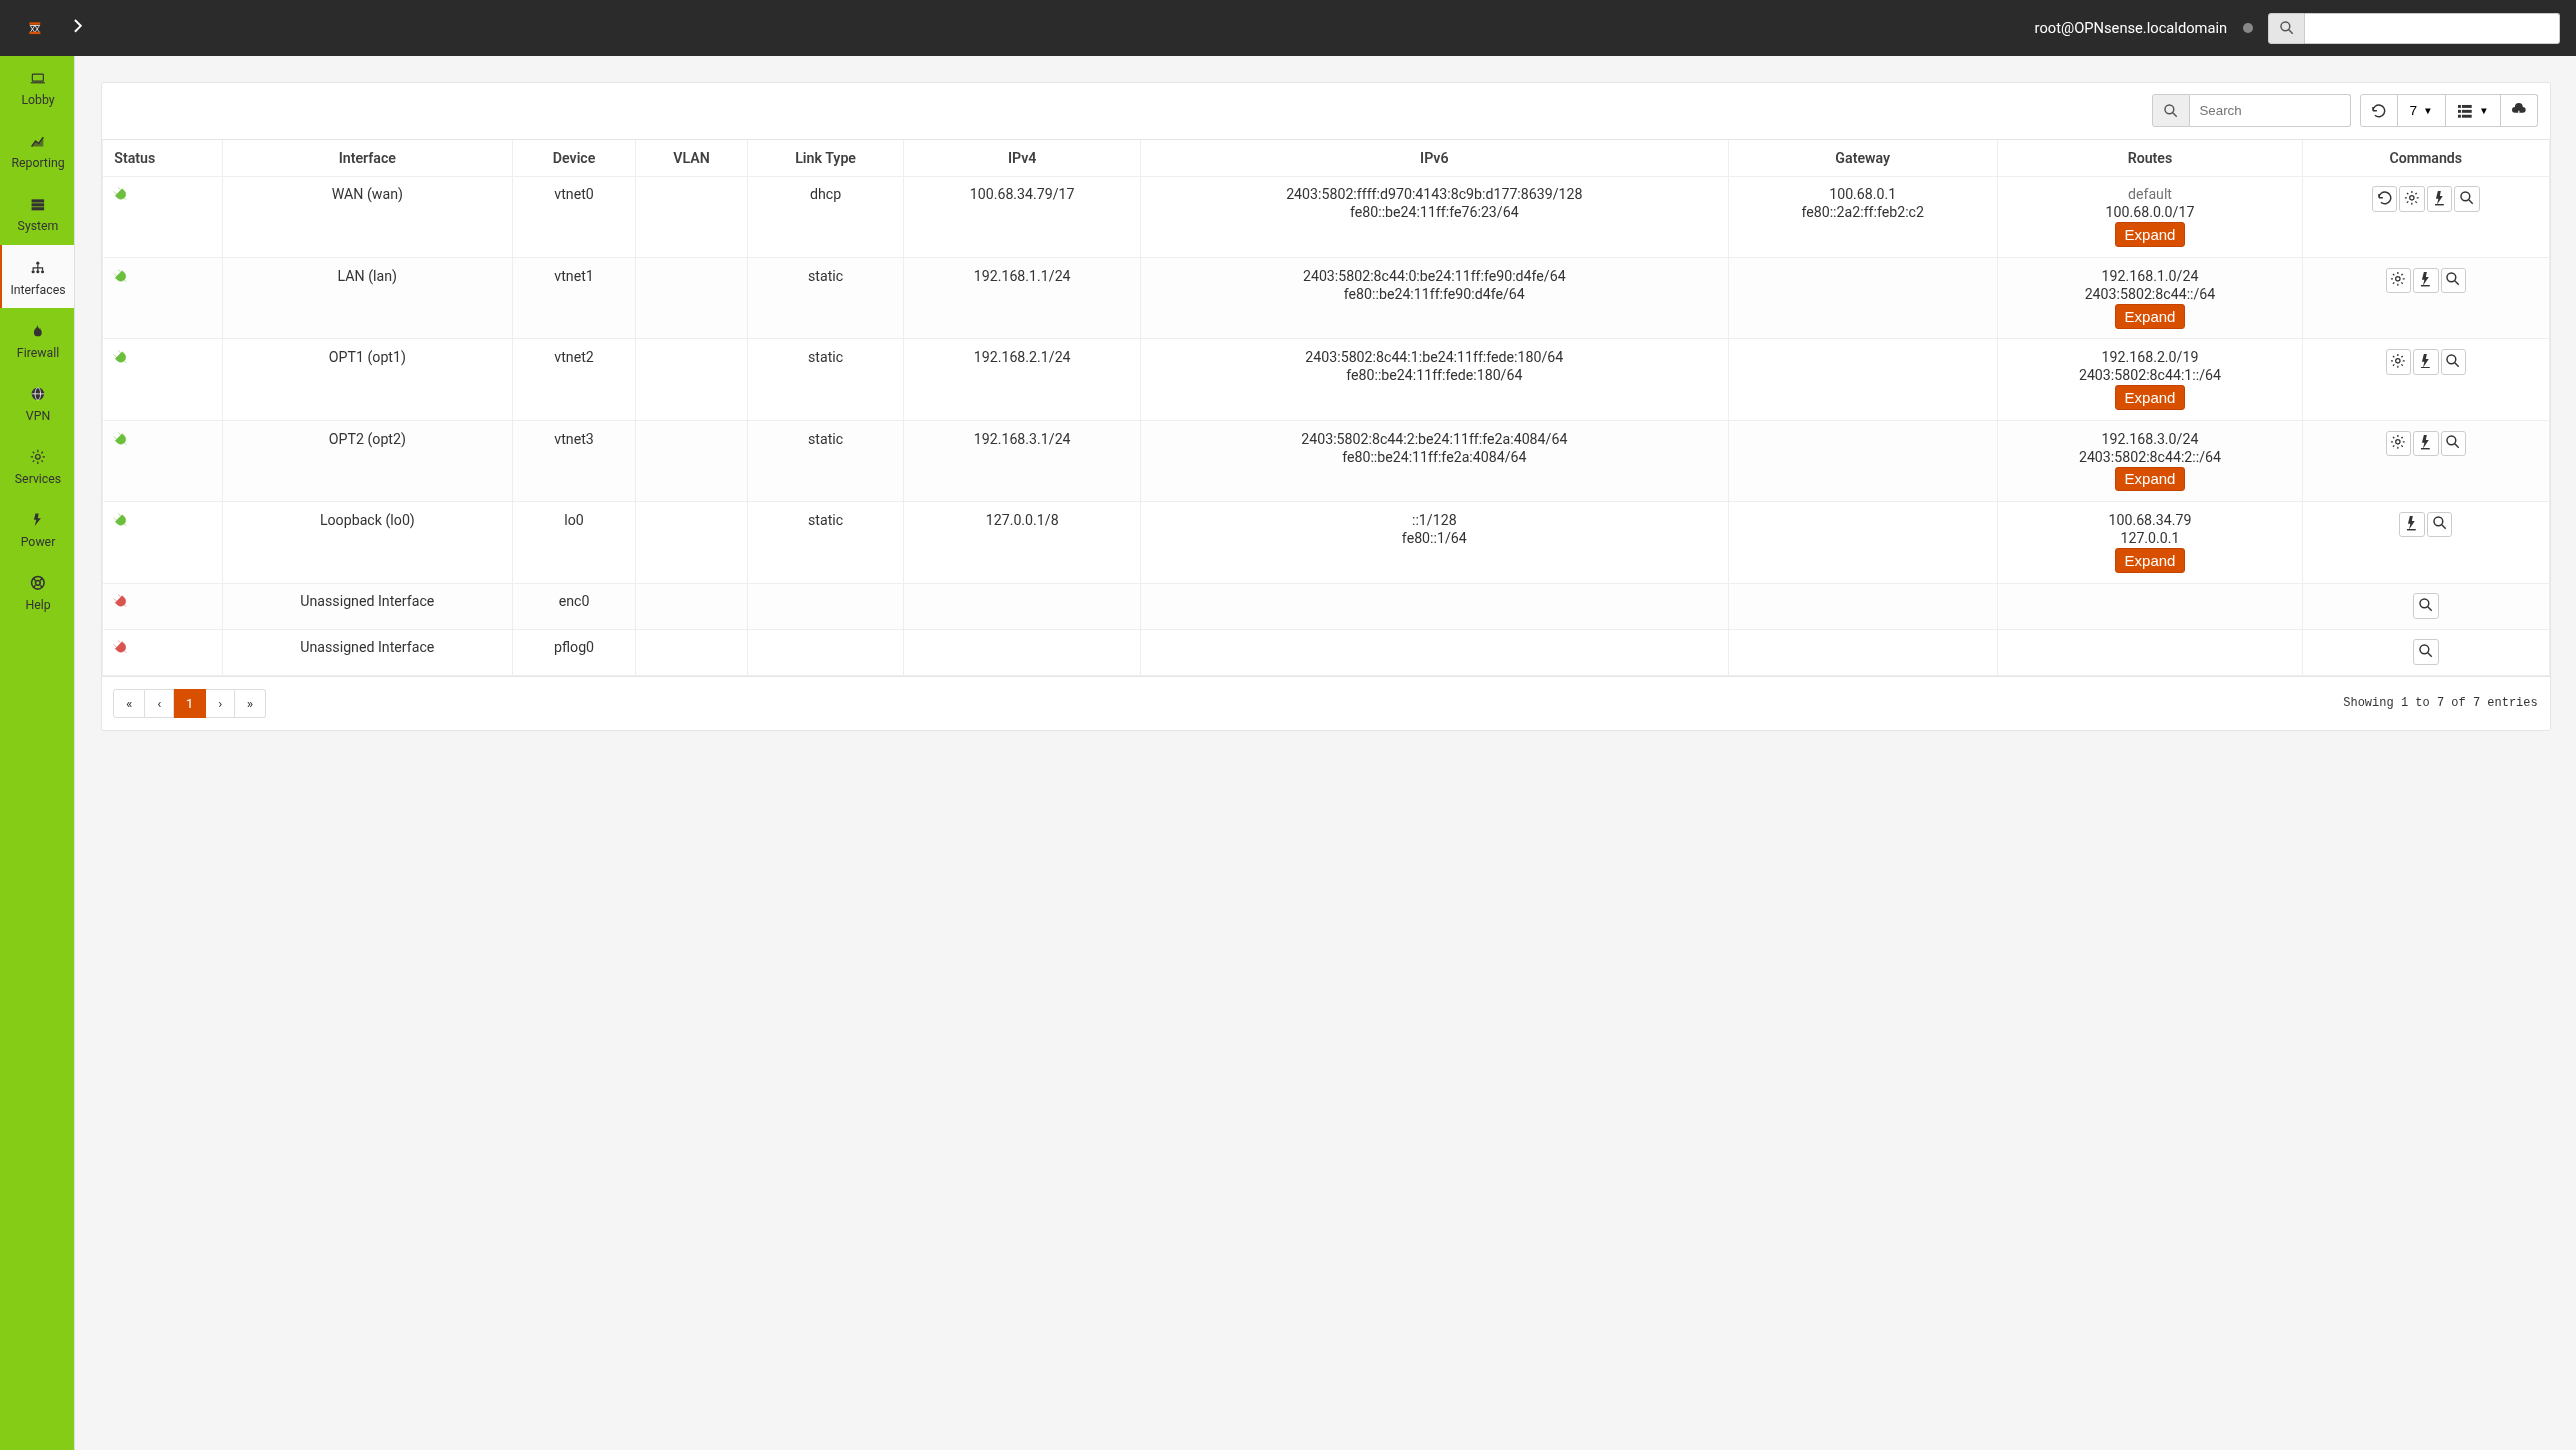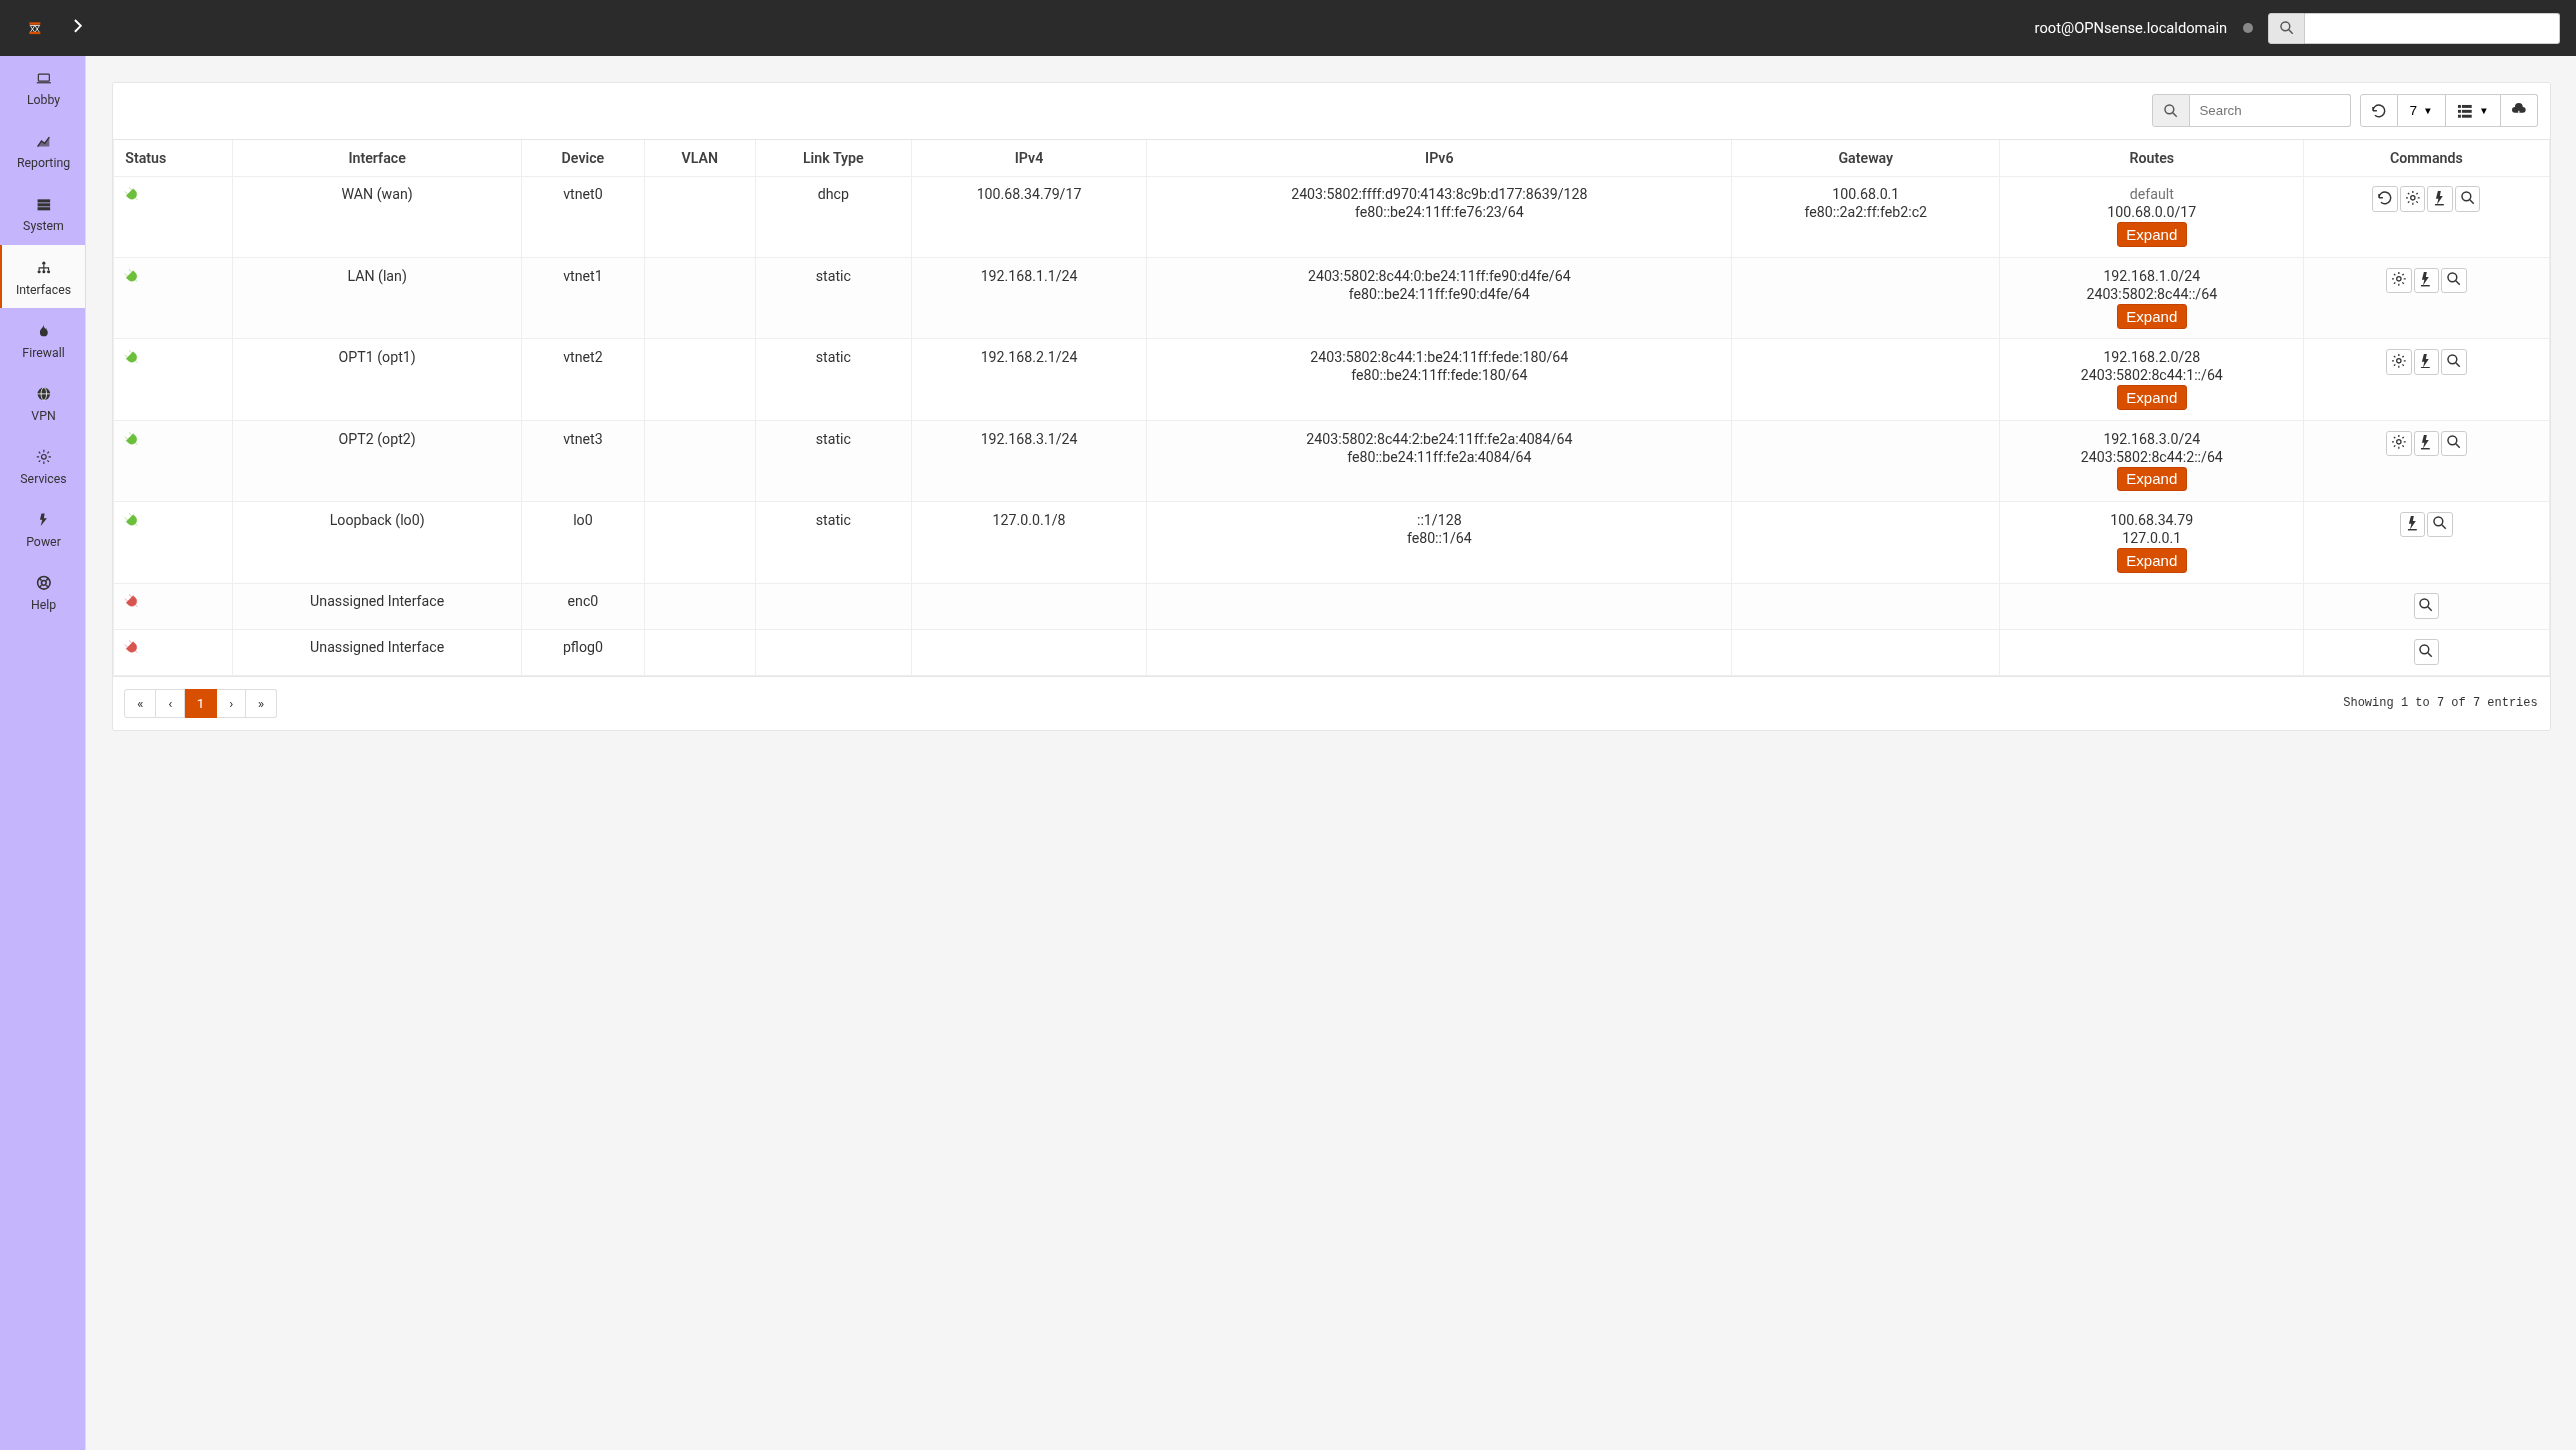--- a/index.html
+++ b/index.html
@@ -53,22 +53,22 @@
   width: 255px;
   border: 1px solid #ccc;
   border-left: 0;
   padding: 0 7.9px;
   border-radius: 0 2.9px 2.9px 0;
   outline: none;
   background: #fff;
 }
 .layout { display: flex; min-height: calc(100vh - 55px); }
 .sidebar {
-  width: 86px;
-  background: #c4b5fd;
+  width: 75px;
+  background: #84cc16;
   border-right: 1px solid #ddd;
 }
 .sidebar-item {
   display: flex;
   flex-direction: column;
   align-items: center;
   justify-content: center;
   padding: 11.8px 3.9px;
   cursor: pointer;
   border-left: 2.9px solid transparent;
@@ -493,21 +493,21 @@
                 <div class="multiline">
                   <span>2403:5802:8c44:1:be24:11ff:fede:180/64</span>
                   <span>fe80::be24:11ff:fede:180/64</span>
                 </div>
               </td>
               <td>
                 <div class="multiline"></div>
               </td>
               <td>
                 <div class="multiline">
-                  <span>192.168.2.0/28</span>
+                  <span>192.168.2.0/19</span>
                   <span>2403:5802:8c44:1::/64</span>
                   <button class="btn-orange">Expand</button>
                 </div>
               </td>
               <td class="commands-cell"><button class="cmd-btn">
                   <span><svg viewBox="0 0 16 16">
                       <circle cx="8" cy="8" r="2.2" fill="none" stroke="#333" stroke-width="1.3"></circle>
                       <path d="M8 1v2M8 13v2M1 8h2M13 8h2M3 3l1.4 1.4M11.6 11.6L13 13M13 3l-1.4 1.4M4.4 11.6L3 13" stroke="#333" stroke-width="1.3"></path>
                     </svg></span>
                 </button><button class="cmd-btn">

